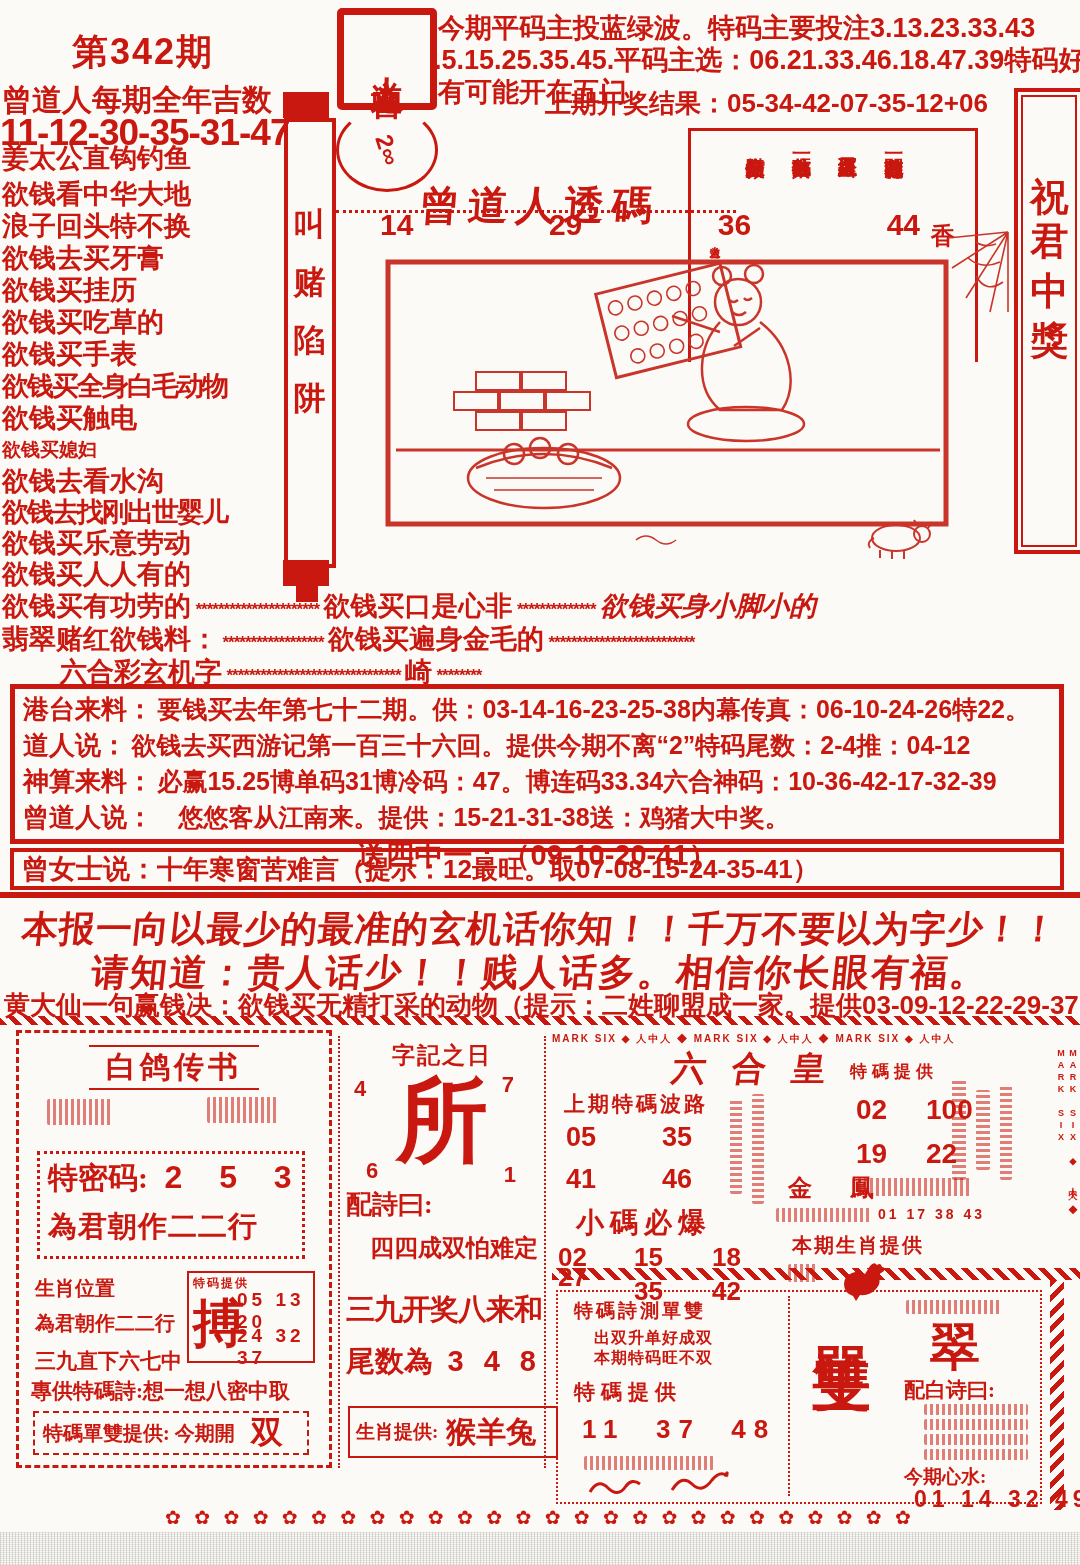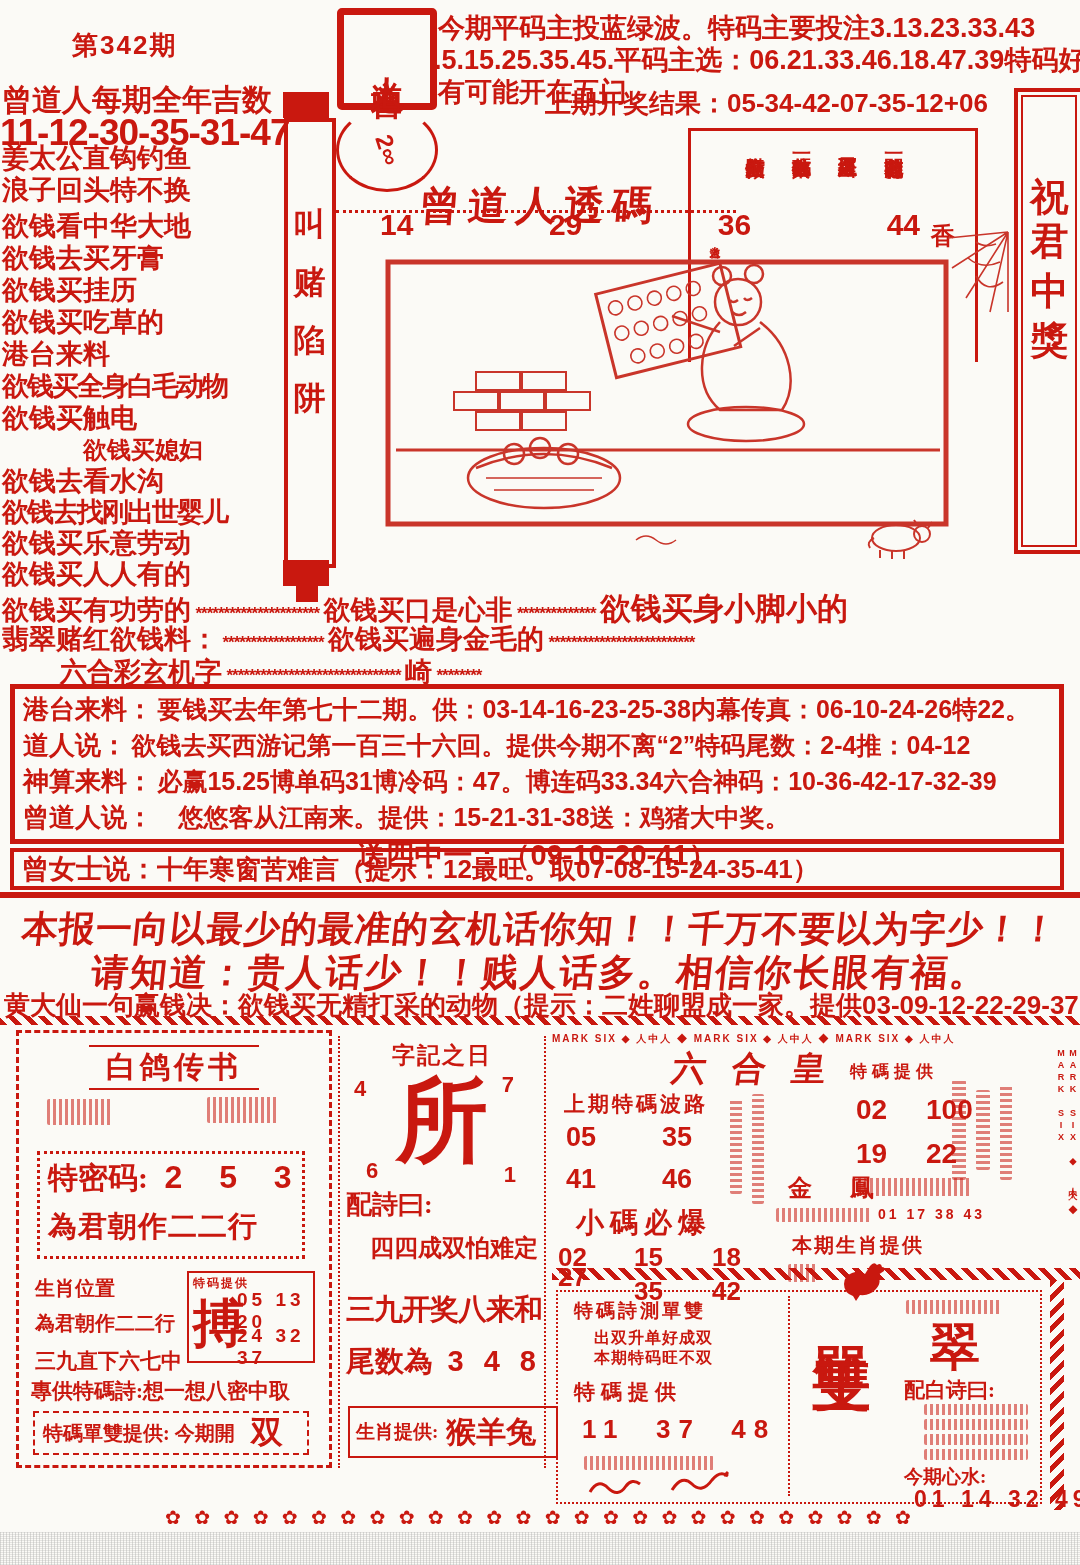--- a/index.html
+++ b/index.html
@@ -18,56 +18,56 @@
   .vzig{background:repeating-linear-gradient(135deg, var(--red) 0 5px, transparent 5px 11px);}
   .stars{font-size:17px;font-weight:bold;letter-spacing:-1px;}
   .noise{background:
      repeating-linear-gradient(90deg, rgba(120,120,120,.45) 0 1px, transparent 1px 3px),
      repeating-linear-gradient(0deg, rgba(150,150,150,.4) 0 1px, transparent 1px 2px);}
   svg{display:block;}
 </style>
 </head>
 <body>
 
-<div class="abs b" style="left:72px;top:28px;font-size:26px;letter-spacing:2px;text-align:center;">第342期</div>
+<div class="abs b" style="left:72px;top:28px;font-size:36px;letter-spacing:2px;text-align:center;">第342期</div>
 <div class="abs b" style="left:2px;top:80px;font-size:30px;">曾道人每期全年吉数</div>
 <div class="abs b" style="left:0px;top:112px;font-size:37px;letter-spacing:-1px;">11-12-30-35-31-47</div>
 
 <div class="abs" style="left:337px;top:8px;width:86px;height:88px;border:7px solid var(--red);border-radius:5px;display:flex;align-items:center;justify-content:center;">
   <span class="vtext b serif" style="font-size:33px;line-height:36px;letter-spacing:-4px;">曾道人</span>
 </div>
 
 <div class="abs b" style="left:438px;top:10px;font-size:27px;white-space:nowrap;">今期平码主投蓝绿波。特码主要投注3.13.23.33.43</div>
 <div class="abs b" style="left:434px;top:42px;font-size:27px;white-space:nowrap;">.5.15.25.35.45.平码主选：06.21.33.46.18.47.39特码好</div>
 <div class="abs b" style="left:438px;top:74px;font-size:27px;">有可能开在五门</div>
 <div class="abs b" style="left:545px;top:86px;font-size:26px;white-space:nowrap;">上期开奖结果：05-34-42-07-35-12+06</div>
 
 <div class="abs" style="left:2px;top:142px;width:282px;">
   <div class="b" style="font-size:27px;line-height:32px;">姜太公直钩钓鱼</div>
+  <div class="b" style="font-size:27px;line-height:32px;margin-top:4px;">欲钱看中华大地</div>
   <div class="b" style="font-size:27px;line-height:32px;">浪子回头特不换</div>
-  <div class="b" style="font-size:27px;line-height:32px;margin-top:4px;">欲钱看中华大地</div>
   <div class="b" style="font-size:27px;line-height:32px;">欲钱去买牙膏</div>
   <div class="b" style="font-size:27px;line-height:32px;">欲钱买挂历</div>
   <div class="b" style="font-size:27px;line-height:32px;">欲钱买吃草的</div>
-  <div class="b" style="font-size:27px;line-height:32px;">港台来料</div>
+  <div class="b" style="font-size:27px;line-height:32px;">欲钱买手表</div>
   <div class="b" style="font-size:27px;line-height:32px;letter-spacing:-2px;">欲钱买全身白毛动物</div>
   <div class="b" style="font-size:27px;line-height:32px;">欲钱买触电</div>
-  <div class="b" style="font-size:24px;line-height:32px;text-align:center;">欲钱买媳妇</div>
+  <div class="b" style="font-size:19px;line-height:32px;">欲钱买媳妇</div>
   <div class="b" style="font-size:27px;line-height:31px;">欲钱去看水沟</div>
   <div class="b" style="font-size:27px;line-height:31px;letter-spacing:-2px;">欲钱去找刚出世婴儿</div>
   <div class="b" style="font-size:27px;line-height:31px;">欲钱买乐意劳动</div>
   <div class="b" style="font-size:27px;line-height:31px;">欲钱买人人有的</div>
 </div>
 
 <div class="abs" style="left:2px;top:588px;width:1076px;white-space:nowrap;">
   <span class="b" style="font-size:27px;">欲钱买有功劳的</span>
   <span class="stars">**********************</span>
   <span class="b" style="font-size:27px;">欲钱买口是心非</span>
   <span class="stars">**************</span>
-  <span class="b" style="font-size:31px;">欲钱买身小脚小的</span>
+  <span class="b" style="font-size:27px;font-style:italic;">欲钱买身小脚小的</span>
 </div>
 <div class="abs" style="left:2px;top:621px;width:1076px;white-space:nowrap;">
   <span class="b" style="font-size:27px;">翡翠赌红欲钱料：</span>
   <span class="stars">******************</span>
   <span class="b" style="font-size:27px;">欲钱买遍身金毛的</span>
   <span class="stars">**************************</span>
 </div>
 <div class="abs" style="left:60px;top:654px;width:1018px;white-space:nowrap;">
   <span class="b" style="font-size:27px;">六合彩玄机字</span>
   <span class="stars">*******************************</span>

